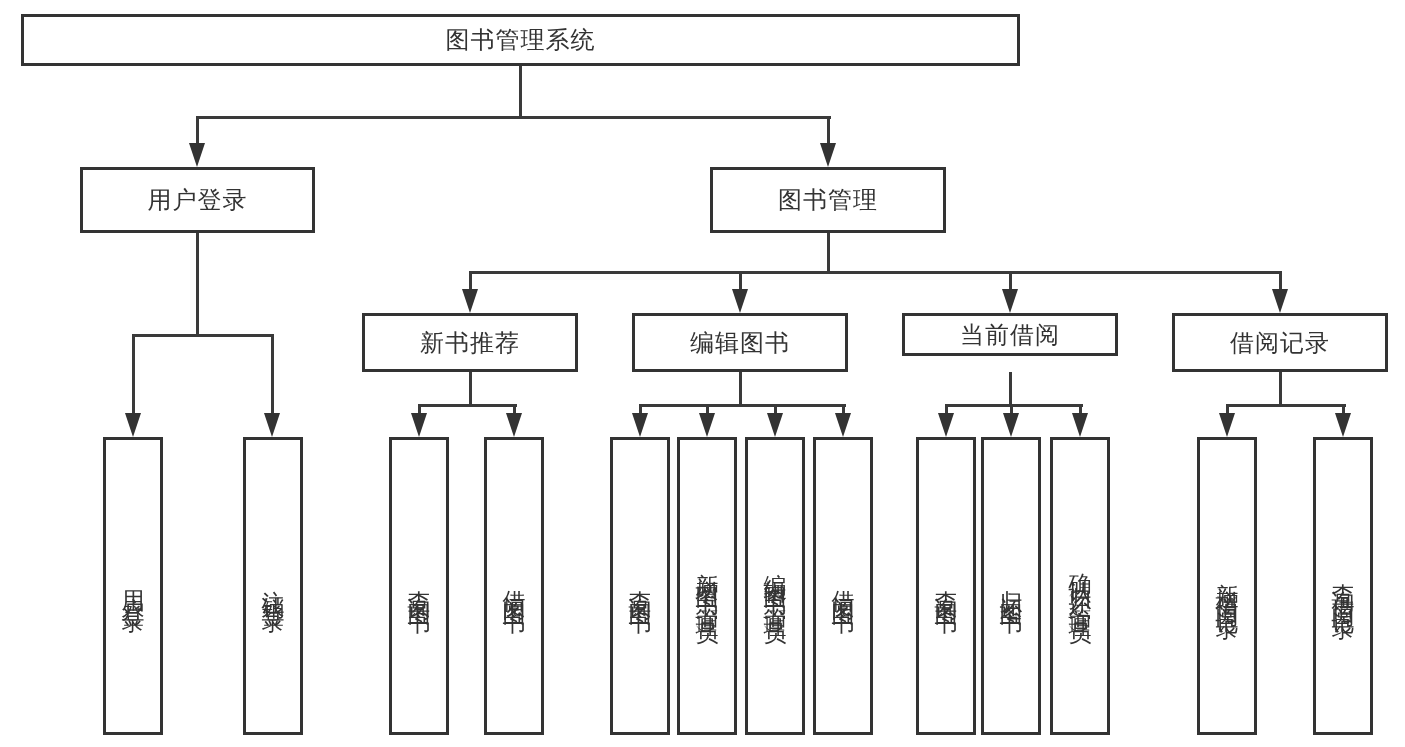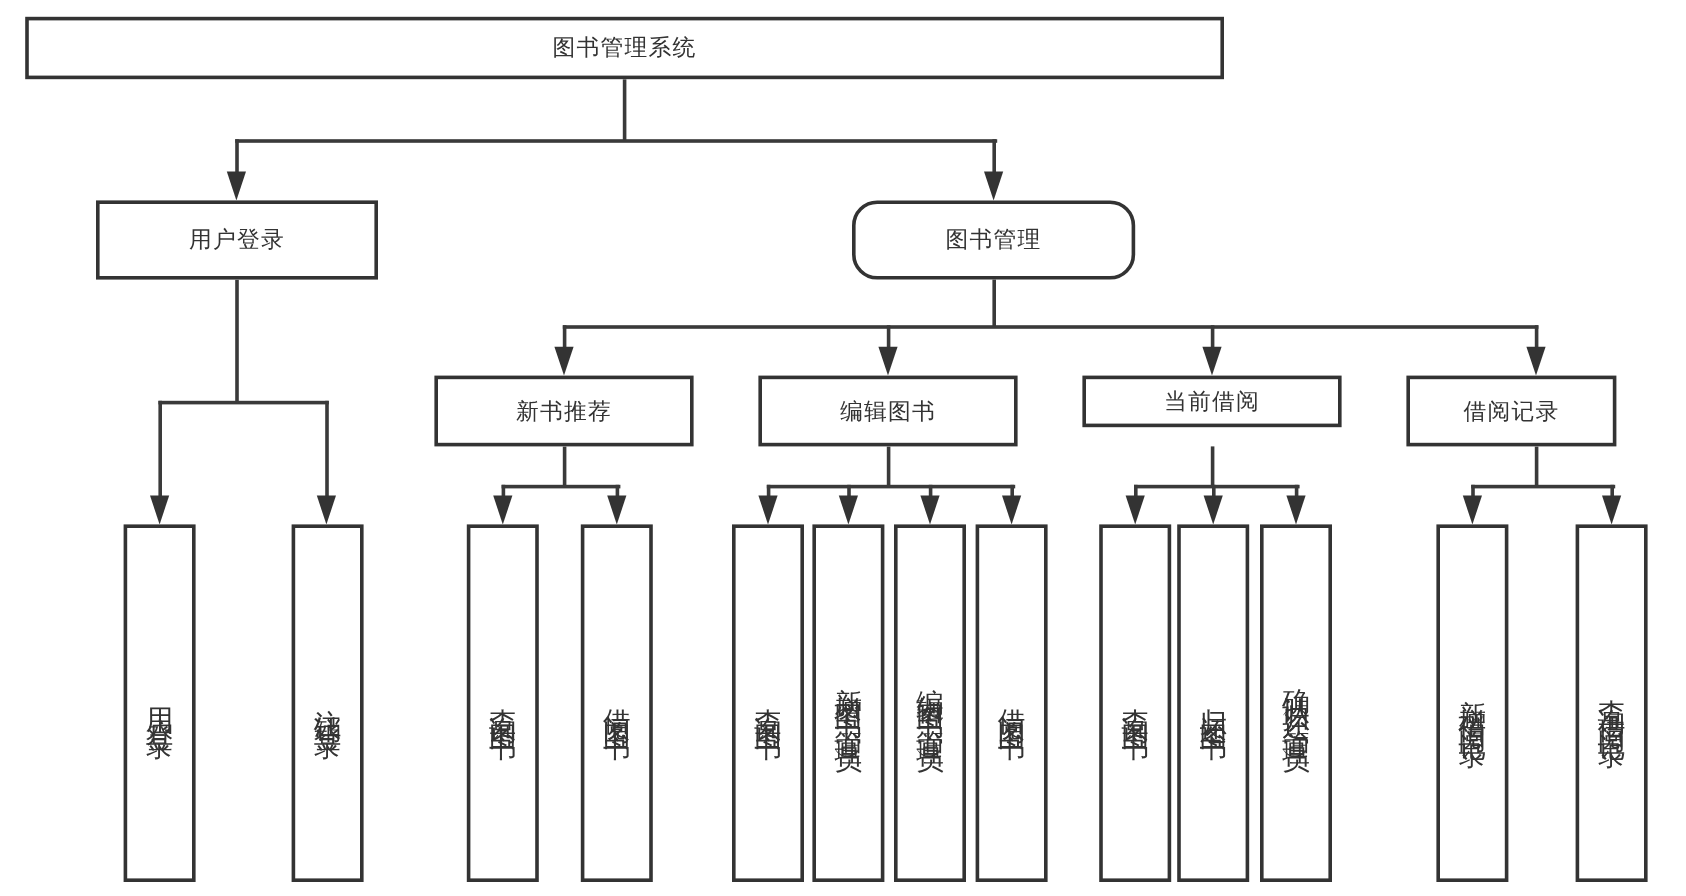--- a/index.html
+++ b/index.html
@@ -3,42 +3,42 @@
 <meta charset="utf-8">
 <style>
   html,body{margin:0;padding:0;background:#ffffff;}
   #stage{
     position:relative;width:1405px;height:747px;background:#ffffff;overflow:hidden;
     font-family:"Liberation Sans","DejaVu Sans",sans-serif;
   }
   .box{
     position:absolute;background:#ffffff;border:3px solid #333333;box-sizing:border-box;
     display:flex;align-items:center;justify-content:center;
-    color:#333333;font-size:19px;letter-spacing:1px;z-index:2;
+    color:#333333;font-size:24px;letter-spacing:1px;z-index:2;
   }
   .leaf{font-size:23px;}
   .vtext{
     writing-mode:vertical-rl;text-orientation:mixed;
     letter-spacing:7px;line-height:1;white-space:nowrap;
   }
   .vl{position:absolute;width:3px;background:#3a3a3a;z-index:1;}
   .hl{position:absolute;height:3px;background:#3a3a3a;z-index:1;}
   .arr{
     position:absolute;width:0;height:0;z-index:1;
     border-left:8px solid transparent;border-right:8px solid transparent;
     border-top:24px solid #333333;
   }
   
   .n-root{left:21px;top:14px;width:999px;height:52px;}
   .n-user{left:80px;top:167px;width:235px;height:66px;}
-  .n-mgmt{left:710px;top:167px;width:236px;height:66px;border-radius:21px;}
+  .n-mgmt{left:710px;top:167px;width:236px;height:66px;}
   .n-g2{left:362px;top:313px;width:216px;height:59px;}
   .n-g3{left:632px;top:313px;width:216px;height:59px;}
   .n-g4{left:902px;top:313px;width:216px;height:43px;}
-  .n-g5{left:1172px;top:313px;width:175px;height:59px;}
+  .n-g5{left:1172px;top:313px;width:216px;height:59px;}
   .lf{top:437px;width:60px;height:298px;}
   .lf1{left:103px;}  .lf2{left:243px;}
   .lf3{left:389px;}  .lf4{left:484px;}
   .lf5{left:610px;}  .lf6{left:677px;}  .lf7{left:745px;}  .lf8{left:813px;}
   .lf9{left:916px;}  .lf10{left:981px;} .lf11{left:1050px;}
   .lf12{left:1197px;}.lf13{left:1313px;}
   #watermark{
     position:absolute;left:1152px;top:713px;z-index:3;
     color:#b9bdc2;font-size:21px;letter-spacing:0.5px;
   }

